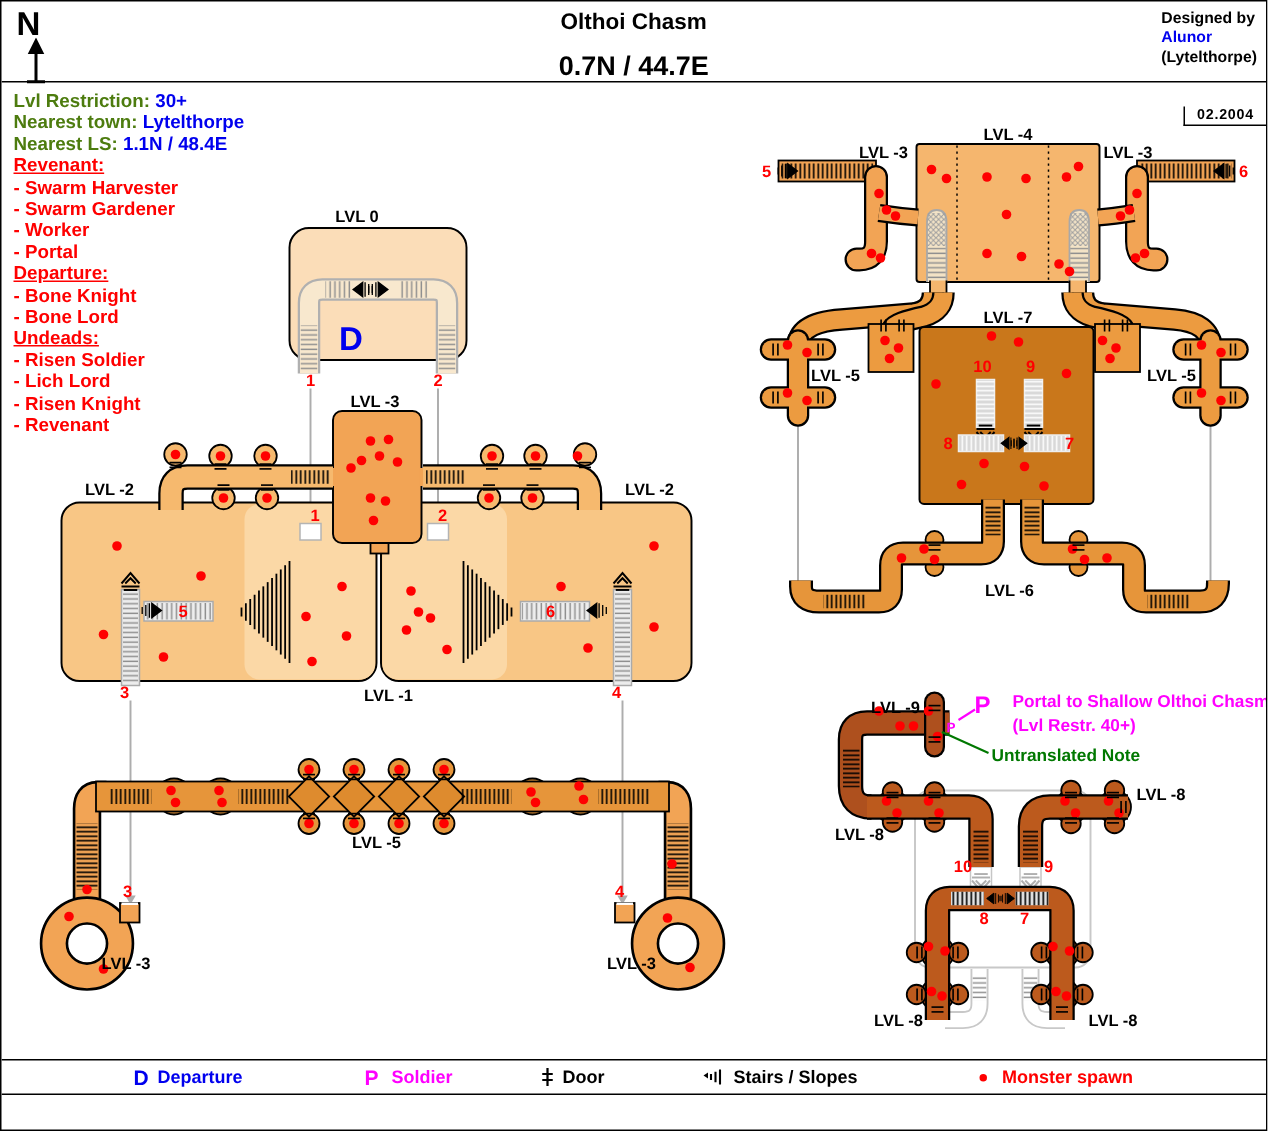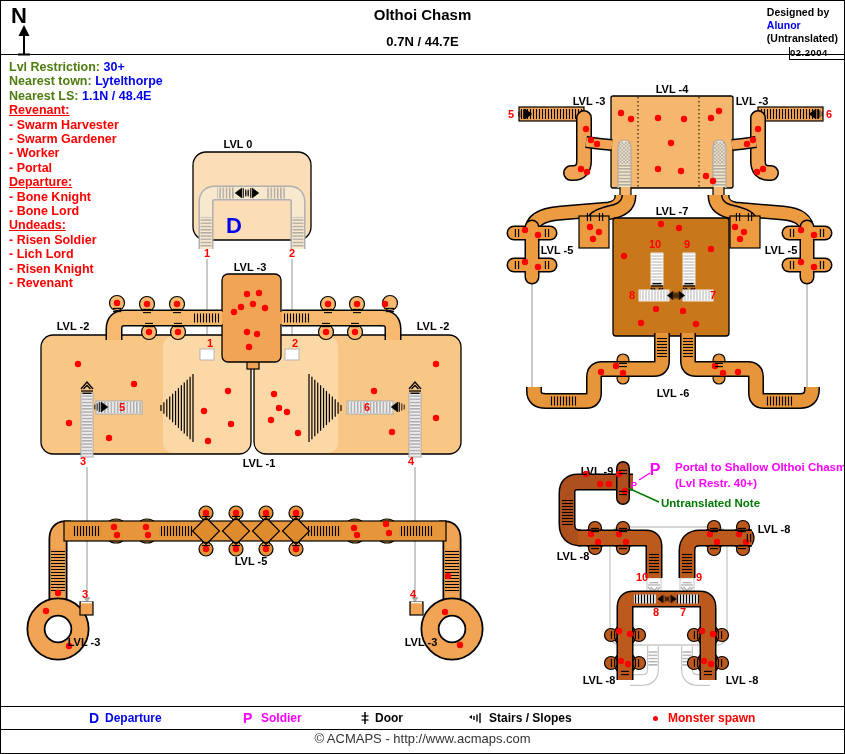--- a/index.html
+++ b/index.html
@@ -1,28 +1,28 @@
 <!DOCTYPE html>
 <html style="--accent_blue: #0000EE; --accent_red: #FF0000; --accent_magenta: #FF00FF; --accent_green: #007800; --gray_line: #ADADAD; --spawn: #FF0000; --lvl0: #FBDDB8; --lvl0_inner: #F8E8CE; --lvl1: #FBD8A6; --lvl2: #F8C685; --lvl2c: #F6B96E; --lvl3: #F2A455; --lvl4: #F5B66E; --lvl5: #EC9B40; --lvl5b: #E6953A; --diamond: #DE8B2E; --lvl6: #E6953A; --lvl7: #C9771B; --lvl8: #BC5A1D; --lvl9: #AE501E; --ghost: #C8C8C8;"><head>
 <meta charset="utf-8">
 <style>
   html,body{margin:0;padding:0;background:#e8e8e8;}
   .page{position:relative;width:843px;height:752px;background:#fff;border:1px solid #000;
         font-family:"Liberation Sans",sans-serif;overflow:hidden;}
   .hdr-title{position:absolute;top:5px;left:0;width:100%;text-align:center;
              font-size:15px;font-weight:bold;color:#000;}
   .hdr-sub{position:absolute;top:33px;left:0;width:100%;text-align:center;
-           font-size:13px;font-weight:bold;color:#000;}
+           font-size:18px;font-weight:bold;color:#000;}
   .hdr-designer{position:absolute;top:5px;right:6px;text-align:left;
                 font-size:10.5px;font-weight:bold;line-height:13px;color:#000;}
   .hdr-designer .auth{color:var(--accent_blue);}
   .compass-n{position:absolute;left:10px;top:2px;font-size:22px;font-weight:bold;color:#000;}
   .hdr-line{position:absolute;top:53px;left:0;width:100%;border-top:1px solid #000;}
-  .datebox{position:absolute;top:46px;right:0;width:54px;height:12px;border-left:1px solid #000;
-           border-bottom:1px solid #000;font-size:9.5px;font-weight:bold;
+  .datebox{position:absolute;top:70px;right:0;width:54px;height:12px;border-left:1px solid #000;
+           border-bottom:1px solid #000;font-size:9.5px;font-weight:bold;text-align:center;
            line-height:12px;letter-spacing:.5px;}
   .info{position:absolute;left:8px;top:59px;font-weight:bold;font-size:12.5px;line-height:14.4px;}
   .info .k{color:#4d7c0f;} .info .v{color:var(--accent_blue);}
   .info .gt{color:var(--accent_red);text-decoration:underline;}
   .info .gi{color:var(--accent_red);}
   .legend{position:absolute;top:705px;left:0;width:100%;height:22px;
           border-top:1px solid #000;border-bottom:1px solid #000;font-size:12px;font-weight:bold;}
   .legend .it{position:absolute;top:0;height:22px;line-height:22px;}
   .legend .keyD{color:var(--accent_blue);font-size:14px;}
   .legend .keyP{color:var(--accent_magenta);font-size:14px;}
@@ -792,21 +792,21 @@
   <svg width="22" height="34" style="position:absolute;left:12px;top:24px">
     <line x1="11" y1="7" x2="11" y2="29" stroke="#000" stroke-width="2"></line>
     <polygon points="11,0 5.5,11 16.5,11" fill="#000"></polygon>
     <line x1="5" y1="29.5" x2="17" y2="29.5" stroke="#000" stroke-width="2"></line>
   </svg>
   <div class="hdr-title">Olthoi Chasm</div>
   <div class="hdr-sub">0.7N / 44.7E</div>
   <div class="hdr-designer">
     <span>Designed by</span><br>
     <span class="auth">Alunor</span><br>
-    <span>(Untranslated)</span>
+    <span>(Lytelthorpe)</span>
   </div>
   <div class="hdr-line"></div>
   <div class="datebox">02.2004</div>
 
   <div class="info">
     <div><span class="k">Lvl Restriction:</span>&nbsp;<span class="v">30+</span></div>
     <div><span class="k">Nearest town:</span>&nbsp;<span class="v">Lytelthorpe</span></div>
     <div><span class="k">Nearest LS:</span>&nbsp;<span class="v">1.1N / 48.4E</span></div>
     <div class="gt">Revenant:</div>
     <div class="gi">- Swarm Harvester</div>
@@ -838,14 +838,13 @@
       <polygon points="4,10 7,8 7,12" fill="#000"></polygon>
       <line x1="9" y1="9" x2="9" y2="13" stroke="#000" stroke-width="1.4"></line>
       <line x1="12" y1="7.5" x2="12" y2="14.5" stroke="#000" stroke-width="1.4"></line>
       <line x1="15" y1="6" x2="15" y2="16" stroke="#000" stroke-width="1.4"></line>
     </svg>
     <span class="it lblK" style="left:488px">Stairs / Slopes</span>
     <span class="it" style="left:652px;top:9px;width:5px;height:5px;border-radius:50%;background:var(--spawn)"></span>
     <span class="it lblR" style="left:667px">Monster spawn</span>
   </div>
 
-  <div class="footer">© ACMAPS - http://www.acmaps.com</div>
 </div>
 
 </body></html>

